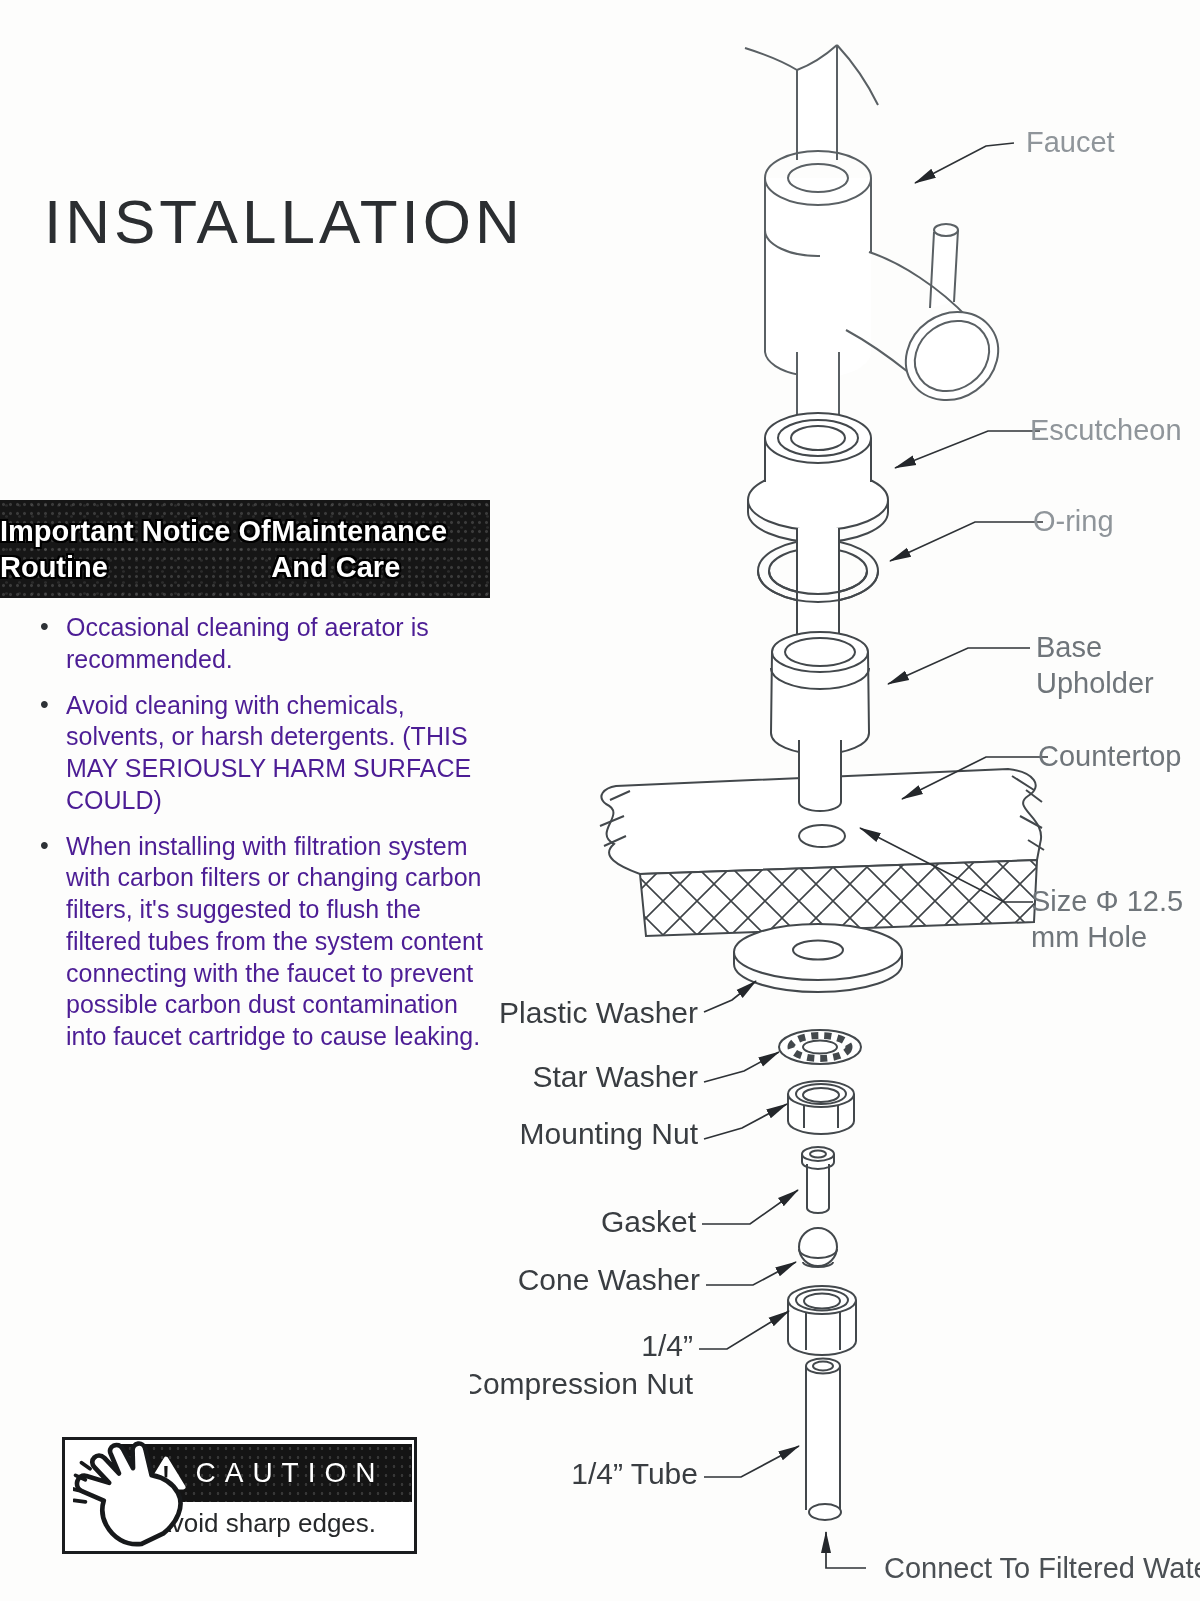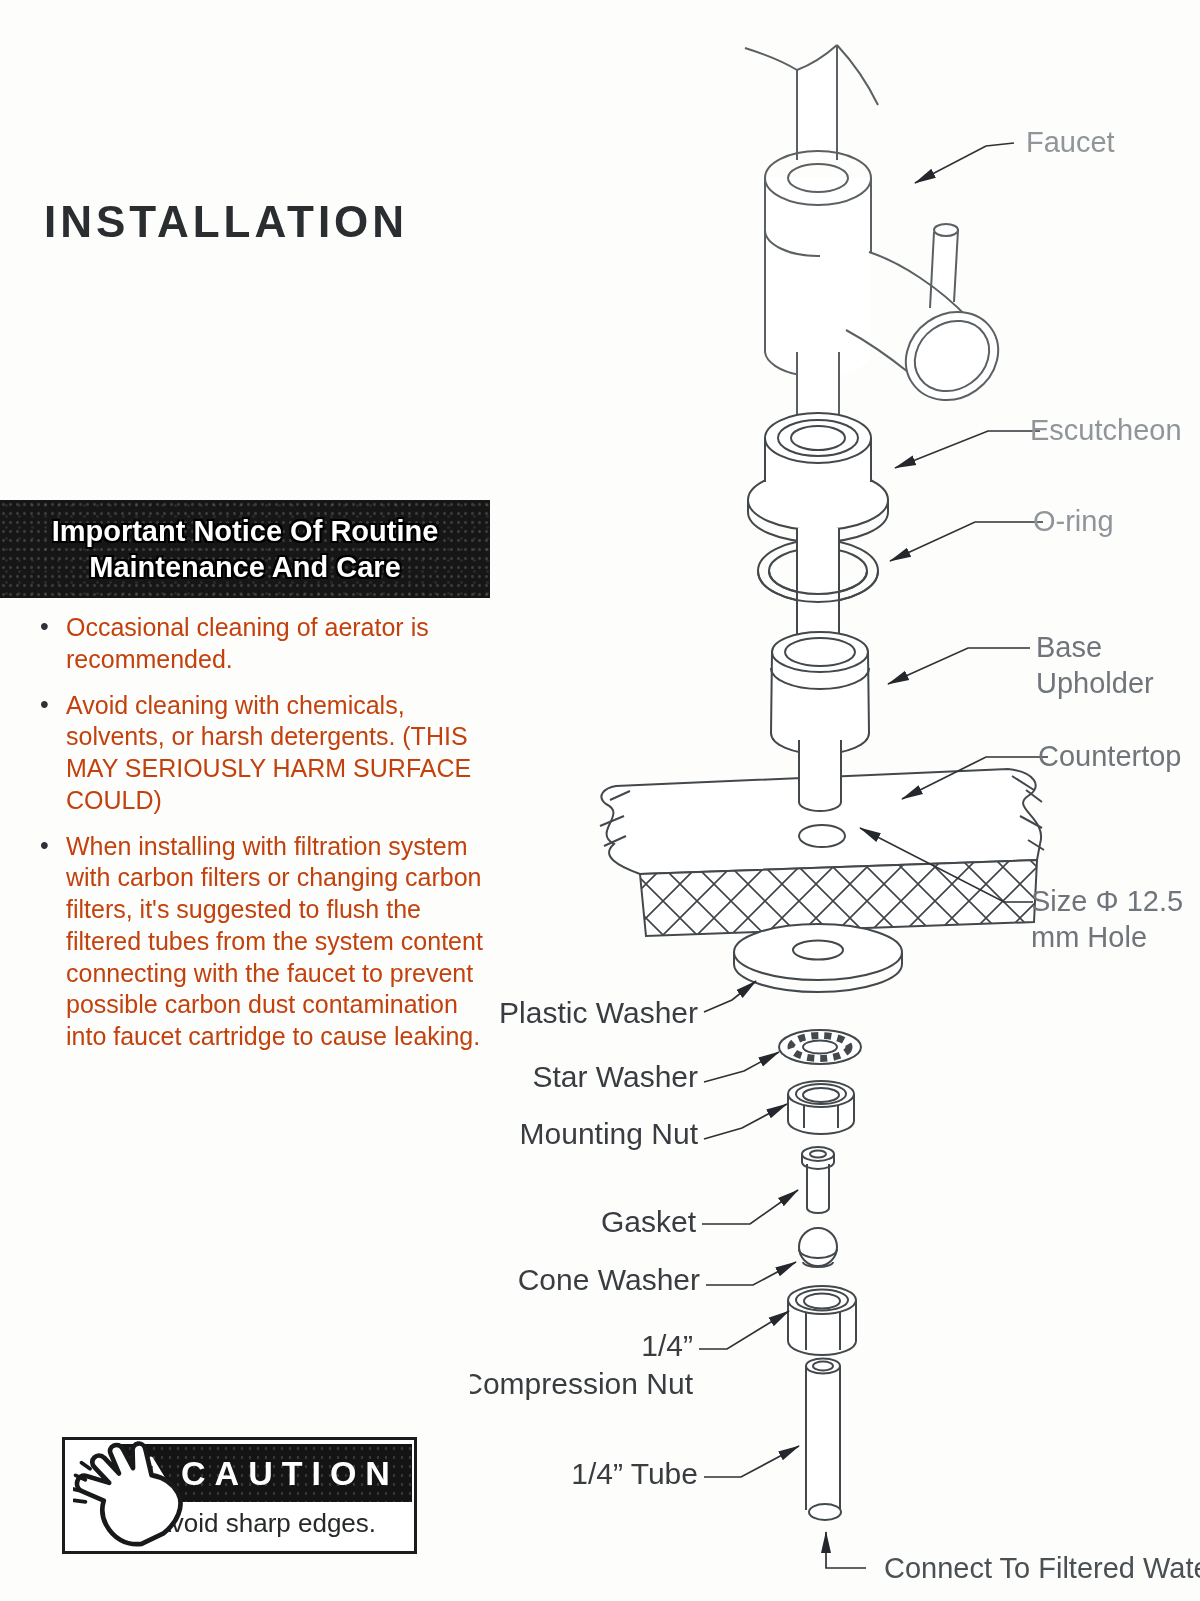--- a/index.html
+++ b/index.html
@@ -1,48 +1,48 @@
 <!DOCTYPE html>
 <html><head>
 <meta charset="utf-8">
 <style>
   html,body{margin:0;padding:0;background:#fff;}
   #page{position:relative;width:1200px;height:1601px;background:#fdfdfc;overflow:hidden;
         font-family:"Liberation Sans",sans-serif;}
 
   
-  #title{position:absolute;left:44px;top:182px;color:#2b2e31;font-size:44px;
-         letter-spacing:4px;line-height:80px;font-weight:700;}
+  #title{position:absolute;left:44px;top:182px;color:#2b2e31;font-size:62px;
+         letter-spacing:4px;line-height:80px;font-weight:400;}
   #title span{display:block;text-shadow:1px 1px 0 rgba(255,255,255,.35);}
 
   
   #banner{position:absolute;left:0;top:500px;width:490px;height:98px;
           background-color:#161616;
           background-image:radial-gradient(rgba(255,255,255,.16) 1px,transparent 1.6px),
                            radial-gradient(rgba(255,255,255,.09) 1px,transparent 2px);
           background-size:7px 9px,13px 11px;
-          display:flex;flex-direction:column;justify-content:center;align-items:center;}
+          display:flex;justify-content:center;align-items:center;}
   #banner div{color:#fff;font-weight:bold;font-size:29px;line-height:36px;
           text-shadow:-2px -2px 0 #000,2px -2px 0 #000,-2px 2px 0 #000,2px 2px 0 #000;}
 
   
   #bullets{position:absolute;left:36px;top:612px;width:458px;margin:0;padding:0;list-style:none;}
   #bullets li{position:relative;padding-left:30px;margin-bottom:14px;
-              font-size:25px;line-height:1.27;color:#c2410c;}
+              font-size:25px;line-height:1.27;color:#4c1d95;}
   #bullets li::before{content:"•";position:absolute;left:4px;top:-1px;color:#2e3236;}
 
   
   #caution{position:absolute;left:62px;top:1437px;width:349px;height:111px;
            border:3px solid #1a1c1e;background:#fff;}
   #caution-bar{position:absolute;left:53px;top:4px;right:2px;height:58px;
            background-color:#141414;
            background-image:radial-gradient(rgba(255,255,255,.15) 1px,transparent 1.6px);
            background-size:8px 9px;
            display:flex;align-items:center;justify-content:center;gap:10px;}
-  #caution-word{color:#fff;font-weight:bold;font-size:34px;letter-spacing:9px;}
+  #caution-word{color:#fff;font-weight:normal;font-size:28px;letter-spacing:9px;}
   #caution-text{position:absolute;left:53px;right:2px;top:68px;text-align:center;
            font-size:26px;color:#26282a;}
   #hand{position:absolute;left:8px;top:-2px;width:118px;height:112px;}
 
   
   #diagram{position:absolute;left:470px;top:0;}
   .ink{stroke:#43484c;stroke-width:2;fill:none;}
   .inkf{stroke:#5a6064;stroke-width:2;fill:none;}
   .fw{fill:#ffffff;}
   .ldr{stroke:#2e3236;stroke-width:1.7;fill:none;marker-end:url(#arw);}

